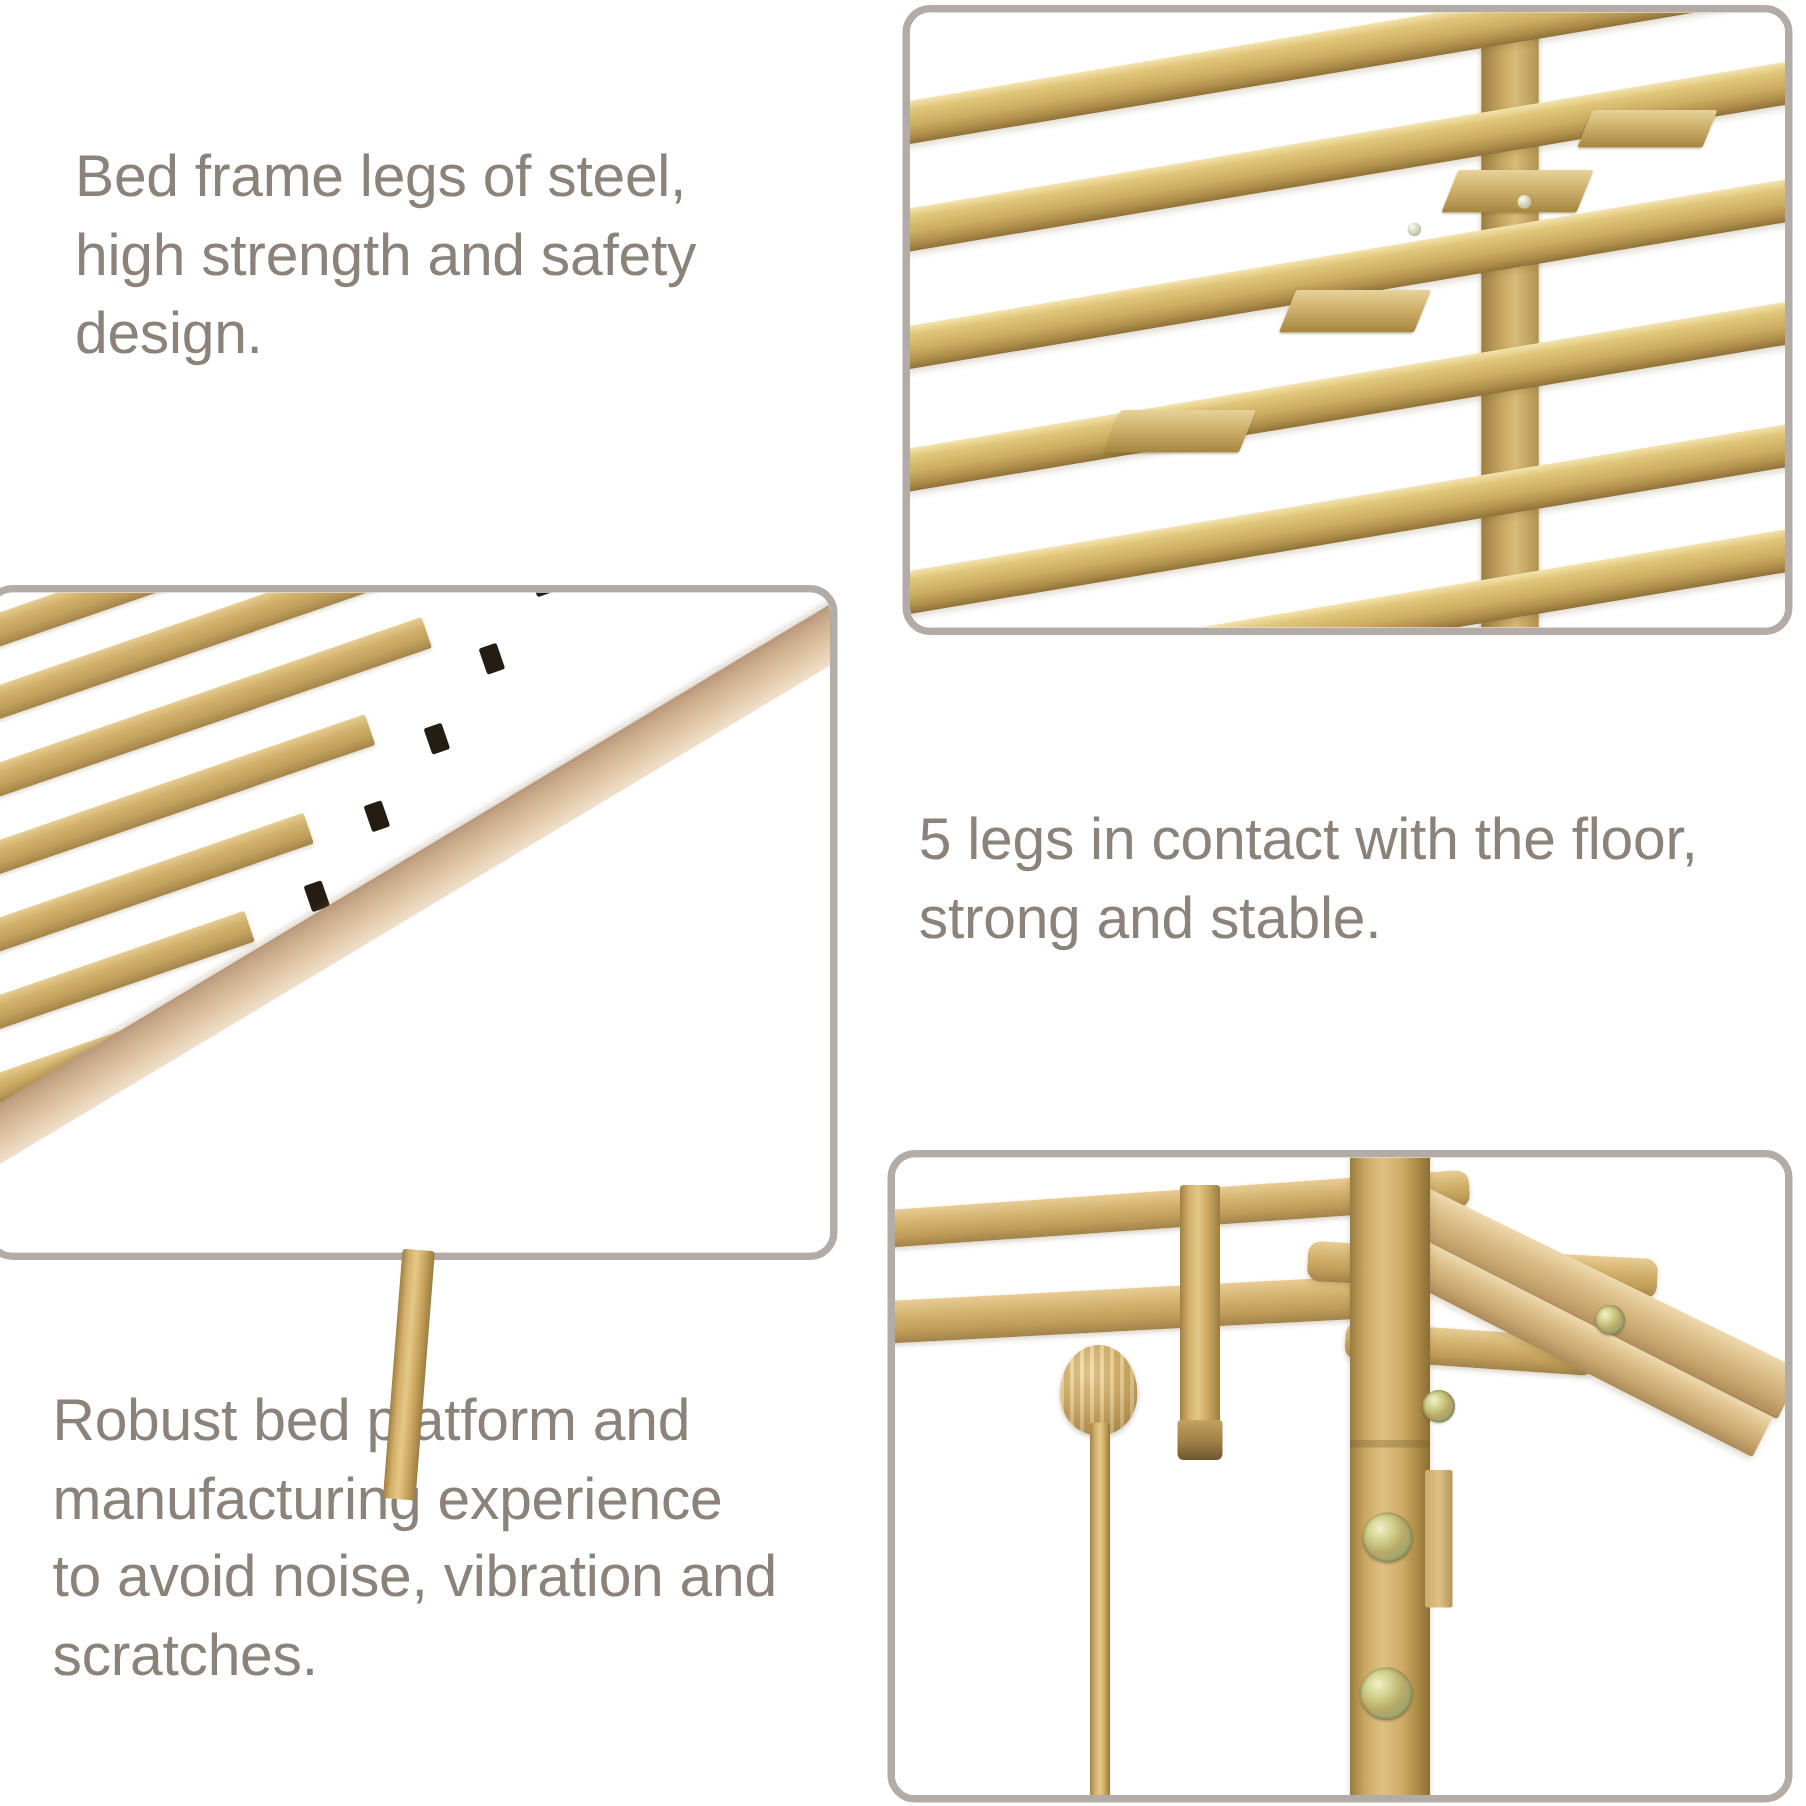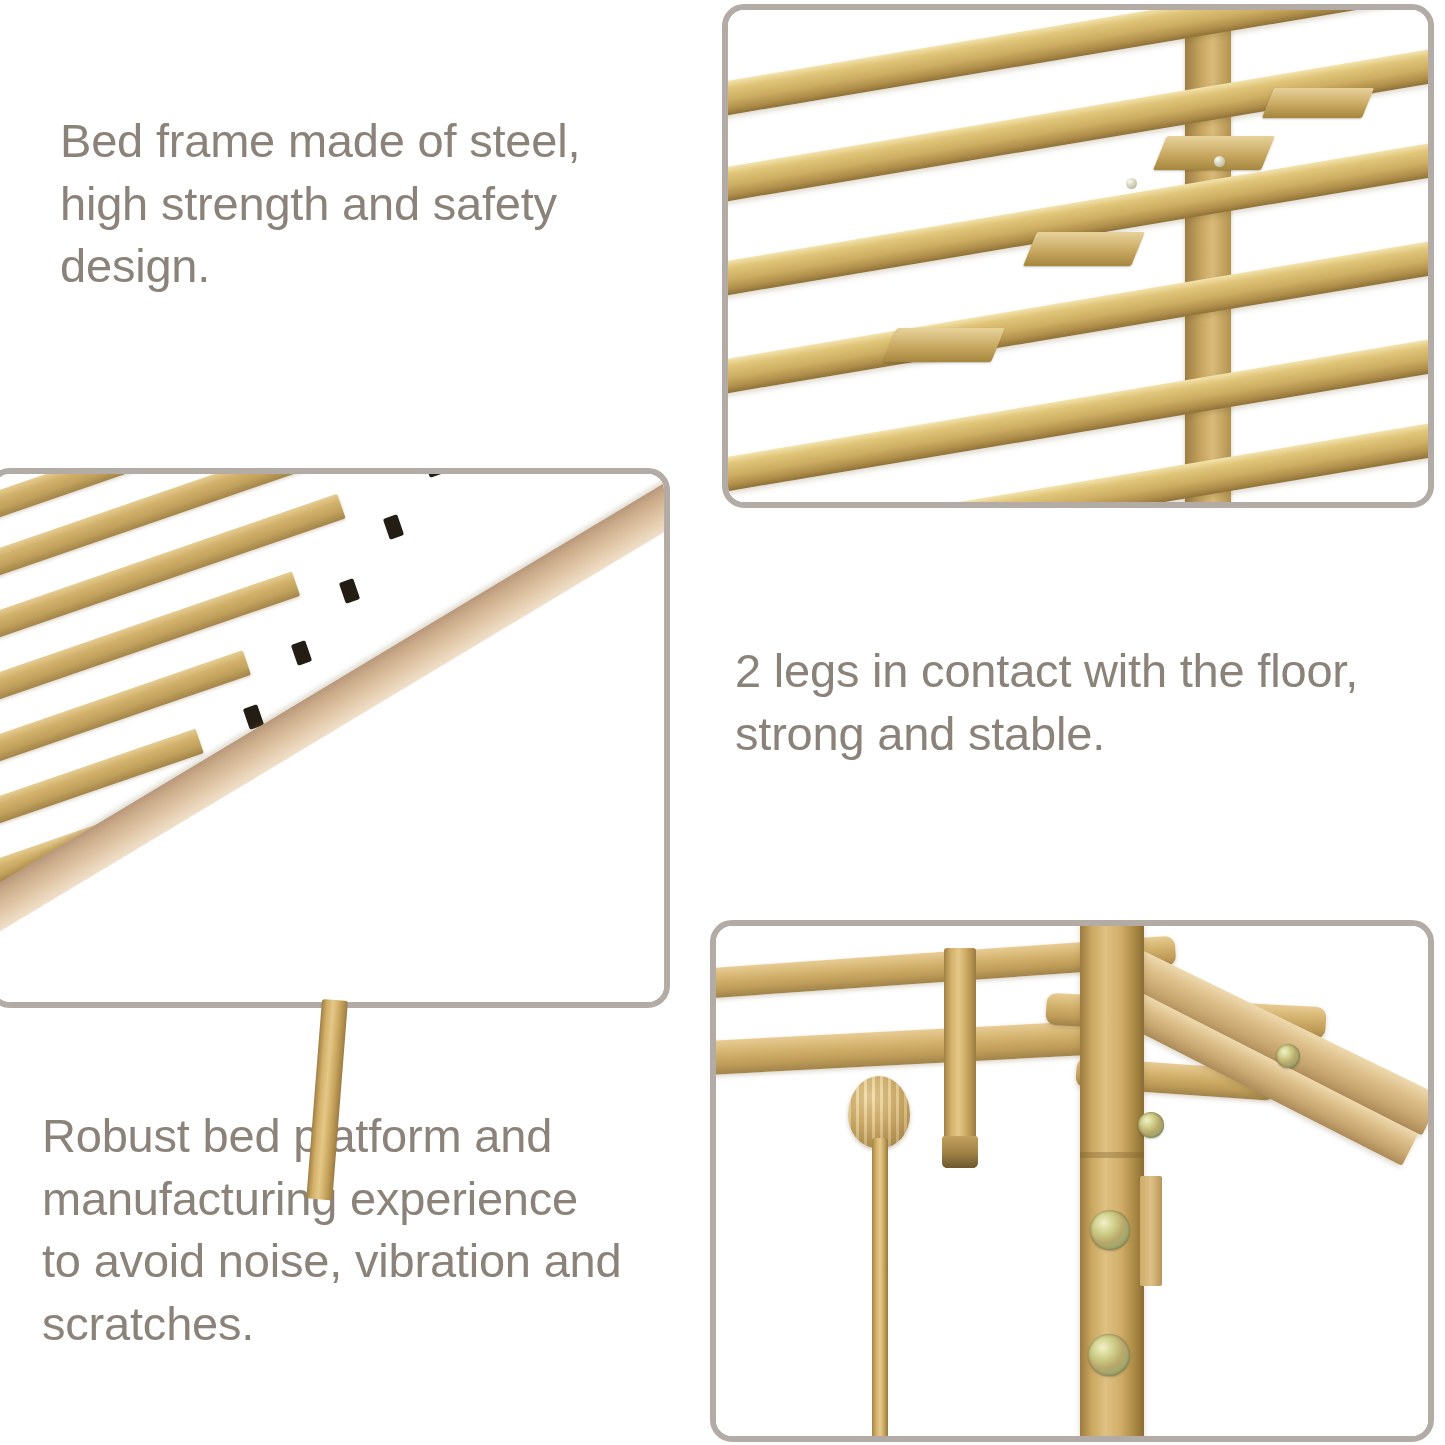--- a/index.html
+++ b/index.html
@@ -167,25 +167,25 @@
     position: absolute;
     background: linear-gradient(90deg, #cdab6c 0%, #dfc186 50%, #b5945a 100%);
     border-radius: 2px;
   }
 </style>
 </head>
 <body>
 
 <div id="infographic">
 
-  <div class="feature-text" id="text-steel">Bed frame made of steel,
+  <div class="feature-text" id="text-steel">Bed frame legs of steel,
 high strength and safety
 design.</div>
 
-  <div class="feature-text" id="text-legs">2 legs in contact with the floor,
+  <div class="feature-text" id="text-legs">5 legs in contact with the floor,
 strong and stable.</div>
 
   <div class="feature-text" id="text-robust">Robust bed platform and
 manufacturing experience
 to avoid noise, vibration and
 scratches.</div>
 
   <div class="photo-panel" id="panel-slats-closeup">
     <div class="photo-inner">
 

